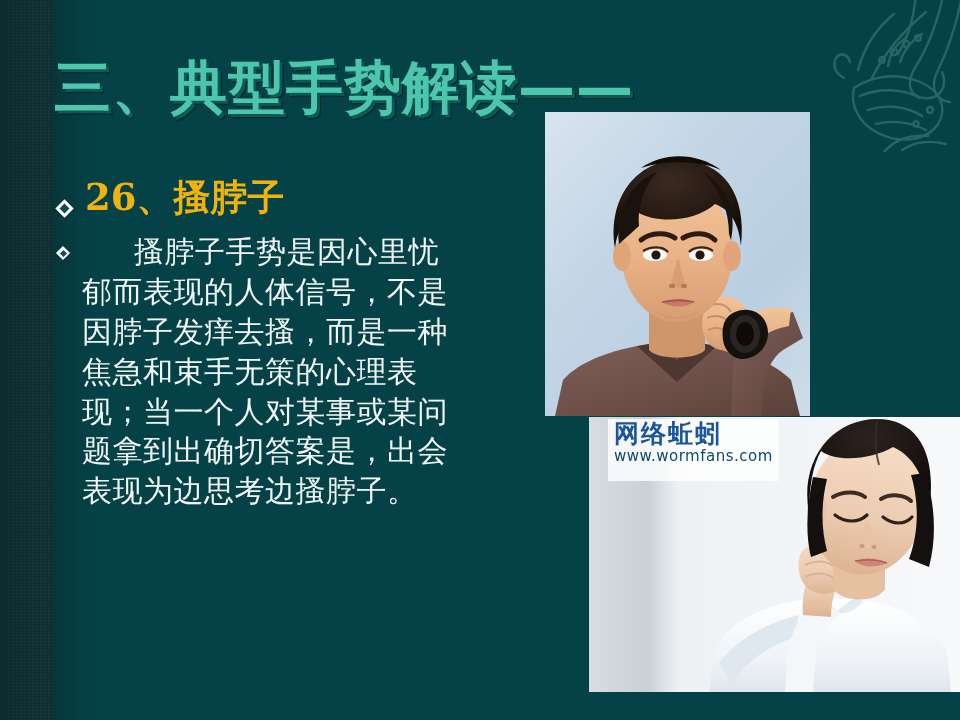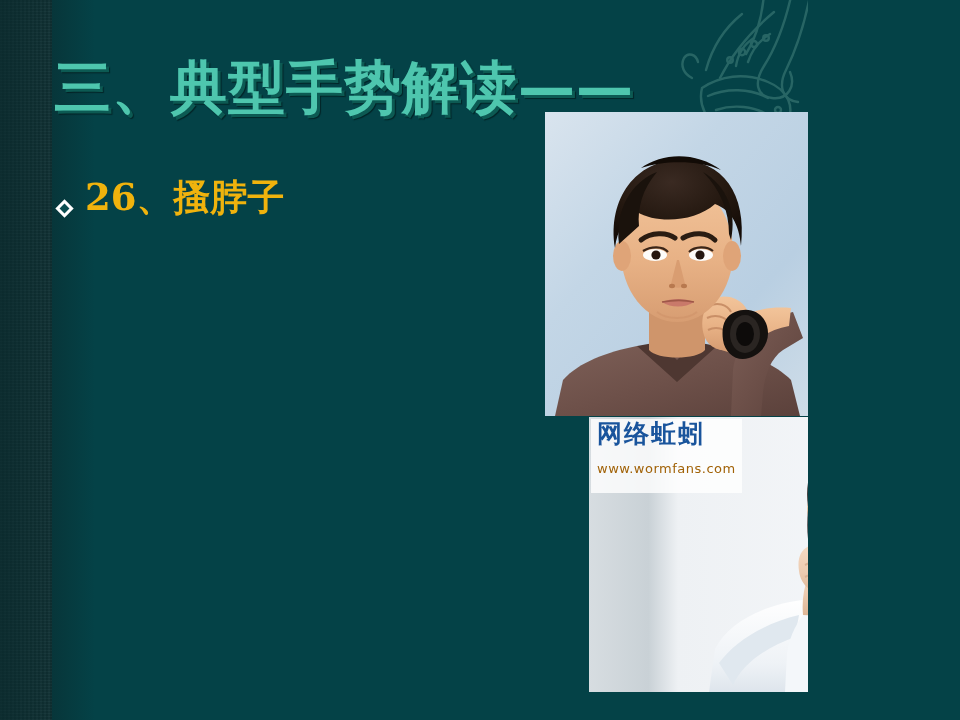--- a/index.html
+++ b/index.html
@@ -5,21 +5,21 @@
   * { margin:0; padding:0; box-sizing:border-box; }
   html, body {
     width:960px; height:720px;
     overflow:hidden;
     background:#044247;
     font-family:"DejaVu Sans", sans-serif;
   }
 
   #slide {
     position:relative;
-    width:808px; height:720px;
+    width:960px; height:720px;
     background:#044247;
     overflow:hidden;
   }
 
   
   #left-band {
     position:absolute; left:0; top:0;
     width:52px; height:720px;
     background-color:#17393c;
     background-image:
@@ -138,41 +138,40 @@
     position:absolute;
     left:589px; top:417px;
     width:371px; height:275px;
     overflow:hidden;
     background:#f3f5f7;
   }
 
   
   #watermark {
     position:absolute;
-    left:2px; top:2px;
+    left:19px; top:2px;
     padding:2px 6px 16px 6px;
     background:rgba(255,255,255,0.80);
   }
   #watermark-cn {
     font-family:"DejaVu Sans", sans-serif;
     font-size:25px;
     font-weight:bold;
     color:#19549c;
     letter-spacing:2px;
     line-height:1.05;
     white-space:nowrap;
   }
   #watermark-url {
     font-family:"DejaVu Sans", sans-serif;
-    font-size:13px;
-    color:#a16207;
+    font-size:15px;
+    color:#0c4a6e;
     letter-spacing:0.5px;
     line-height:1.2;
     white-space:nowrap;
-    margin-top:14px;
   }
 </style>
 </head>
 <body>
 
 <div id="slide">
 
   <div id="left-band"></div>
   <div id="left-band-fade"></div>
 
@@ -201,20 +200,24 @@
     </g>
   </svg>
 
   <div id="title">三、典型手势解读——</div>
 
   <div id="bullet-heading-row">
     <span class="bullet-diamond"></span>
     <span id="heading-text">26、搔脖子</span>
   </div>
 
+  <div id="bullet-body-row">
+    <span class="bullet-diamond small"></span>
+    <p id="body-text">搔脖子手势是因心里忧郁而表现的人体信号，不是因脖子发痒去搔，而是一种焦急和束手无策的心理表现；当一个人对某事或某问题拿到出确切答案是，出会表现为边思考边搔脖子。</p>
+  </div>
 
   <div id="photo-top">
     <svg width="265" height="304" viewBox="0 0 265 304">
       <defs>
         <linearGradient id="bgTop" x1="0" y1="0" x2="1" y2="1">
           <stop offset="0%" stop-color="#d9e4ee"></stop>
           <stop offset="35%" stop-color="#c3d6e6"></stop>
           <stop offset="70%" stop-color="#b9cfe2"></stop>
           <stop offset="100%" stop-color="#cfdde8"></stop>
         </linearGradient>

